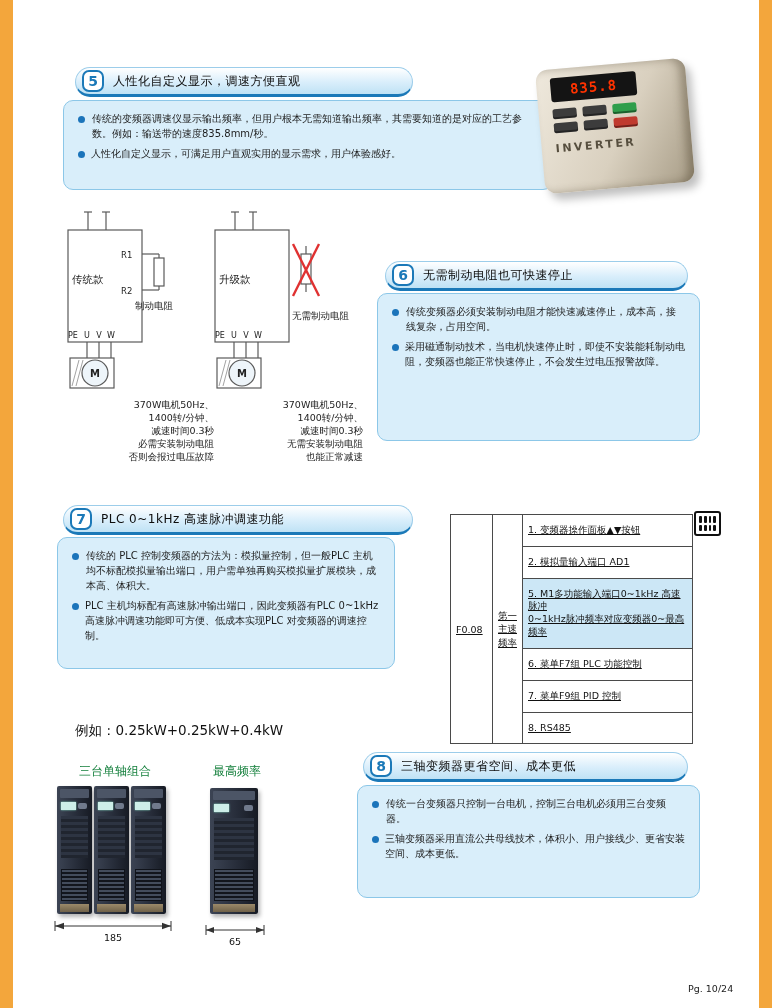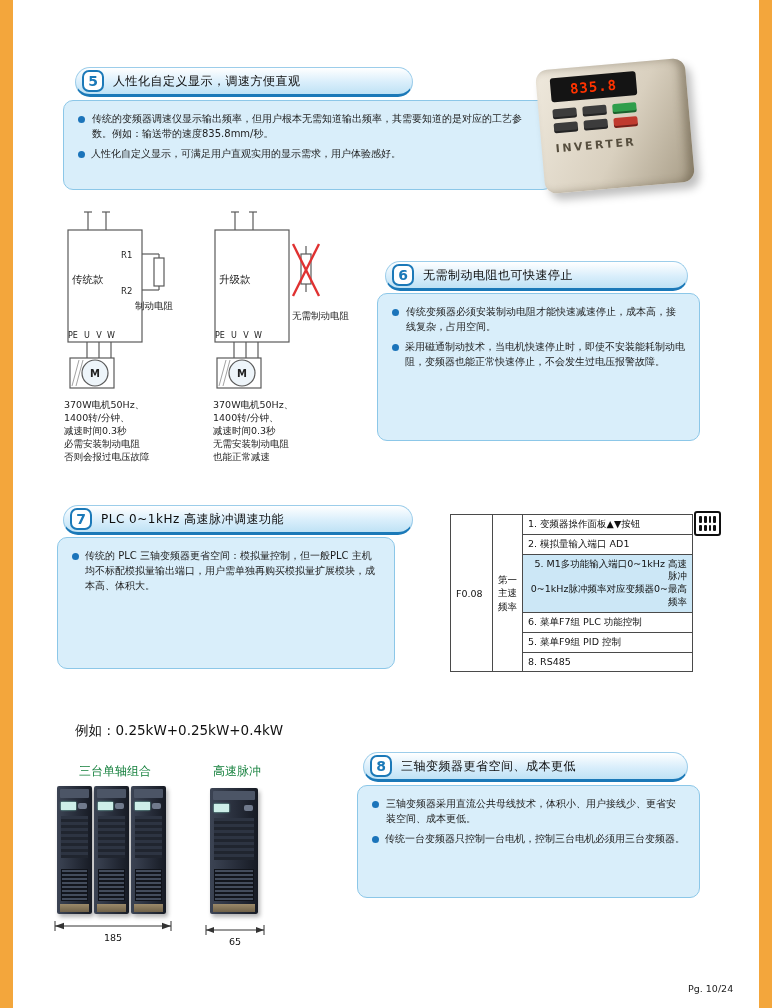--- a/index.html
+++ b/index.html
@@ -35,29 +35,29 @@
   .brand { margin-top:9px; font-size:11px; font-weight:bold; color:#564e3e; letter-spacing:2.5px; }
 
   
   .diagram-svg { position:absolute; left:55px; top:200px; }
   .diagram-svg line, .diagram-svg rect { stroke:#5a5a5a; stroke-width:1.2; fill:none; }
   .diagram-svg rect.res { fill:#ffffff; }
   .diagram-svg circle { stroke:#5a5a5a; stroke-width:1.2; fill:#eef5fa; }
   .diagram-svg .redx { stroke:#e03131; stroke-width:2.4; }
   .diagram-svg .hatch { stroke:#8a8a8a; stroke-width:0.8; }
   .diagram-svg text { stroke:none; fill:#222; font-family:"DejaVu Sans","Liberation Sans",sans-serif; }
-  .cap { position:absolute; width:150px; font-size:9.5px; line-height:13px; color:#222; white-space:pre-line; }
+  .cap { position:absolute; width:150px; font-size:9.5px; line-height:13px; color:#222; white-space:pre-line;text-align:right; }
 
   
   .ftable { position:absolute; border-collapse:collapse; background:#fff; font-size:9.5px; color:#111; }
-  .ftable td { border:1px solid #4a4a4a; padding:3px 5px; vertical-align:middle; }
+  .ftable td { border:1px solid #4a4a4a; padding:9px 5px; vertical-align:middle;text-decoration:underline; }
   .ftable .c1 { width:42px; }
   .ftable .c2 { width:30px; text-align:center; white-space:pre-line; line-height:1.45; }
   .ftable .c3 { width:170px; white-space:pre-line; line-height:1.35; }
-  .ftable .hl { background:#cce7f6;text-align:right; }
+  .ftable .hl { background:#cce7f6; }
 
   .mini-icon { position:absolute; left:694px; top:511px; width:27px; height:25px; background:#fff; border:2px solid #101010;
     border-radius:3px; display:grid; grid-template-columns:repeat(4,1fr); grid-template-rows:repeat(2,1fr); gap:2px; padding:3px; }
   .mini-icon span { background:#101010; border-radius:1px; }
 
   .example { position:absolute; left:75px; top:722px; font-size:13.5px; font-weight:500; color:#111; }
   .group-label { position:absolute; font-size:12px; color:#15803d; text-align:center; }
 
   
   .drive-row { position:absolute; display:flex; gap:2px; align-items:flex-end; }
@@ -201,21 +201,25 @@
     </div>
   </div>
 
   <div class="sec-hd" style="left:63px; top:505px; width:350px;">
     <span class="badge">7</span>
     <span class="hd-title">PLC 0~1kHz 高速脉冲调速功能</span>
   </div>
   <div class="box" style="left:57px; top:537px; width:338px; height:132px;">
     <div class="bullet">
       <span class="dot"></span>
-      <span>传统的 PLC 三轴变频器更省空间：模拟量控制，但一般PLC 主机均不标配模拟量输出端口，用户需单独再购买模拟量扩展模块，成本高、体积大。</span>
+      <span>传统的 PLC 控制变频器的方法为：模拟量控制，但一般PLC 主机均不标配模拟量输出端口，用户需单独再购买模拟量扩展模块，成本高、体积大。</span>
+    </div>
+    <div class="bullet">
+      <span class="dot"></span>
+      <span>PLC 主机均标配有高速脉冲输出端口，因此变频器有PLC 0~1kHz高速脉冲调速功能即可方便、低成本实现PLC 对变频器的调速控制。</span>
     </div>
   </div>
 
   <table class="ftable" style="left:450px; top:514px;">
     <tbody>
       <tr>
         <td class="c1" rowspan="6">F0.08</td>
         <td class="c2" rowspan="6">第一
 主速
 频率</td>
@@ -225,21 +229,21 @@
           <td class="c3">2. 模拟量输入端口 AD1</td>
         </tr>
       <tr>
           <td class="c3 hl">5. M1多功能输入端口0~1kHz 高速脉冲
 0~1kHz脉冲频率对应变频器0~最高频率</td>
         </tr>
       <tr>
           <td class="c3">6. 菜单F7组  PLC 功能控制</td>
         </tr>
       <tr>
-          <td class="c3">5. 菜单F9组  PID 控制</td>
+          <td class="c3">7. 菜单F9组  PID 控制</td>
         </tr>
       <tr>
           <td class="c3">8. RS485</td>
         </tr>
     </tbody>
   </table>
 
   <div class="mini-icon">
     <span></span>
       <span></span>
@@ -247,21 +251,21 @@
       <span></span>
     <span></span>
       <span></span>
       <span></span>
       <span></span>
   </div>
 
   <div class="example">例如：0.25kW+0.25kW+0.4kW</div>
 
   <div class="group-label" style="left:55px; top:763px; width:120px;">三台单轴组合</div>
-  <div class="group-label" style="left:197px; top:763px; width:80px;">高速脉冲</div>
+  <div class="group-label" style="left:197px; top:763px; width:80px;">最高频率</div>
 
   <div class="drive-row" style="left:57px; top:786px;">
     <div class="drive">
       <div class="d-top"></div>
       <div class="d-screen"></div>
       <div class="d-btn"></div>
       <div class="d-body"></div>
       <div class="d-conn"></div>
       <div class="d-base"></div>
     </div>
@@ -311,22 +315,22 @@
     <text x="32" y="21" text-anchor="middle">65</text>
   </svg>
 
   <div class="sec-hd" style="left:363px; top:752px; width:325px;">
     <span class="badge">8</span>
     <span class="hd-title">三轴变频器更省空间、成本更低</span>
   </div>
   <div class="box" style="left:357px; top:785px; width:343px; height:113px;">
     <div class="bullet">
       <span class="dot"></span>
+      <span>传统一台变频器只控制一台电机，控制三台电机必须用三台变频器。</span>
+    </div>
+    <div class="bullet">
+      <span class="dot"></span>
       <span>三轴变频器采用直流公共母线技术，体积小、用户接线少、更省安装空间、成本更低。</span>
-    </div>
-    <div class="bullet">
-      <span class="dot"></span>
-      <span>传统一台变频器只控制一台电机，控制三台电机必须用三台变频器。</span>
     </div>
   </div>
 
   <div class="footer">Pg. 10/24</div>
 </div>
 
 </body></html>

